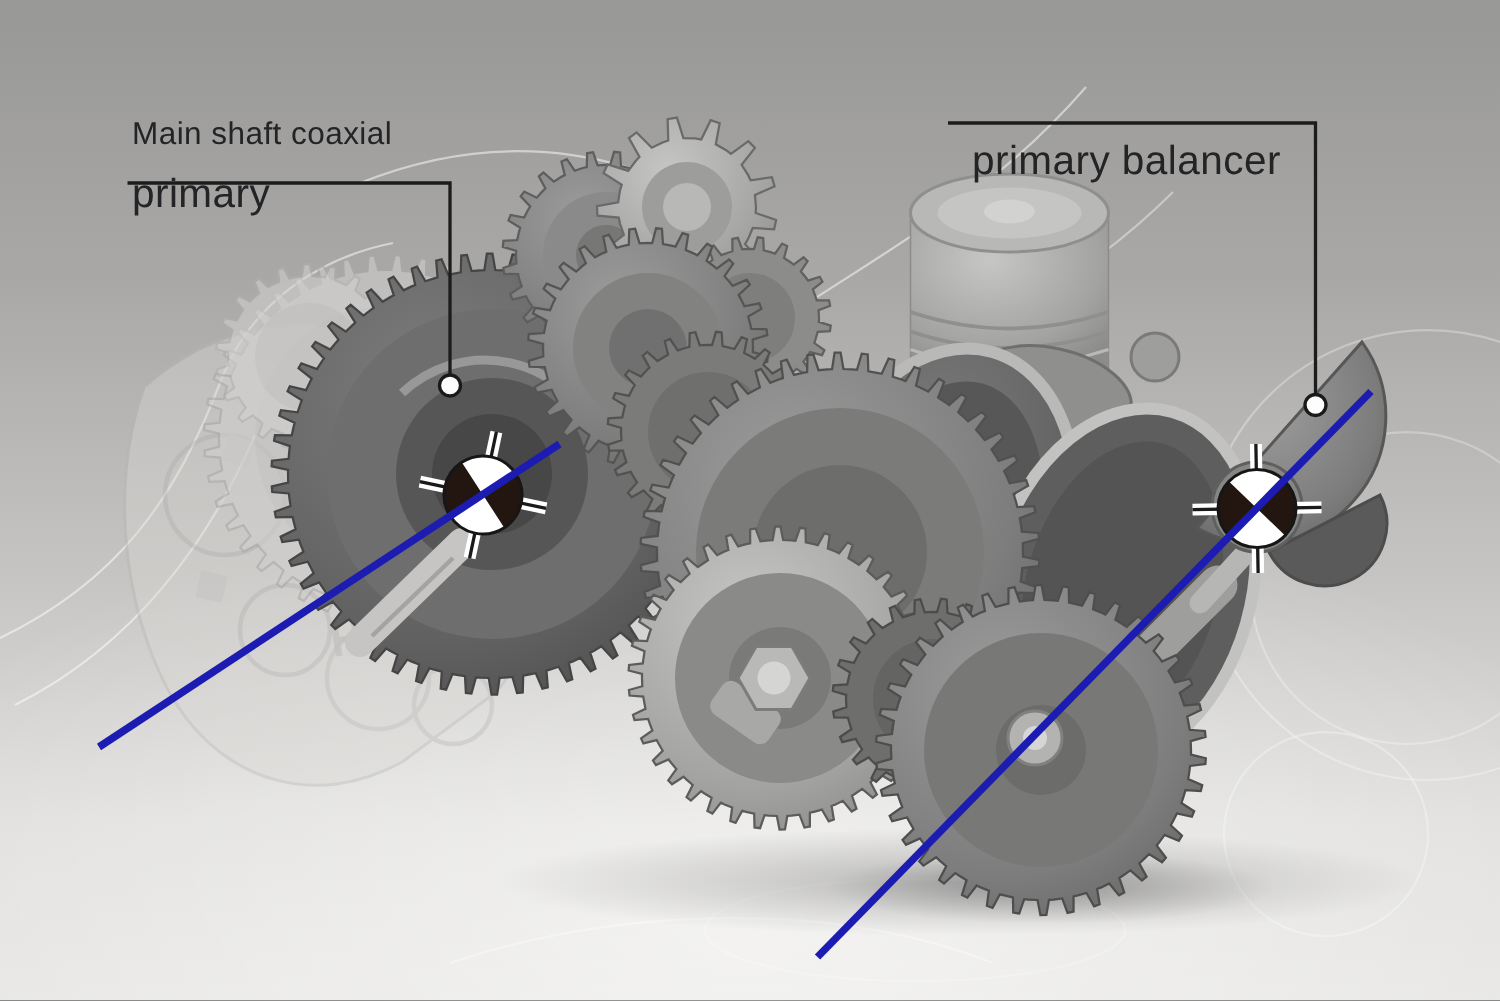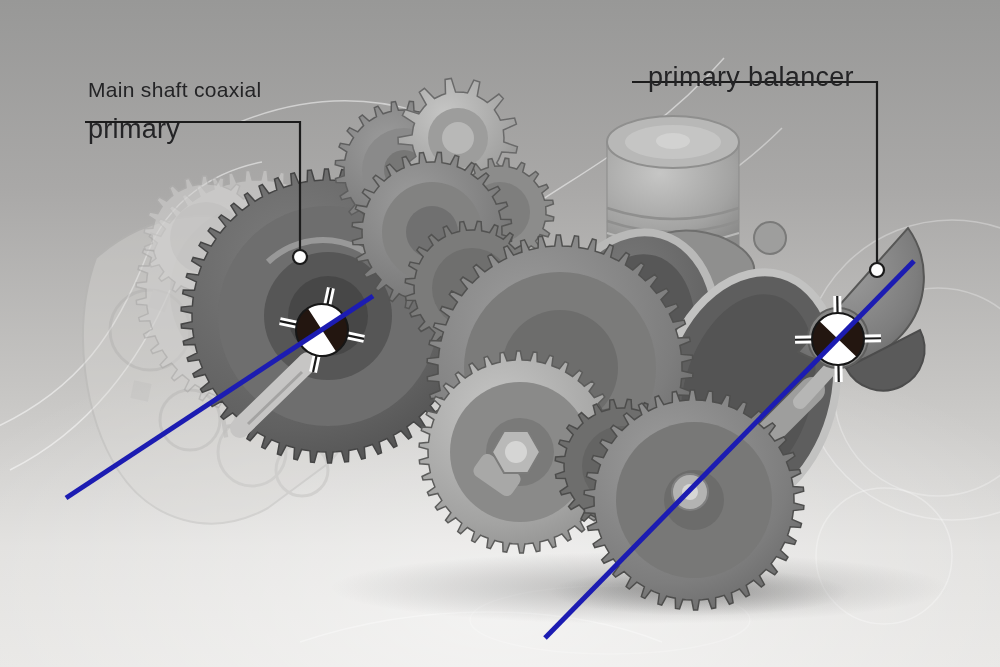--- a/index.html
+++ b/index.html
@@ -228,14 +228,14 @@
     <circle cx="300" cy="257" r="7" fill="#fdfdfd" stroke="#1a1a1a" stroke-width="2.2"></circle>
   </g>
   <g>
     <polyline points="632,82 877,82 877,263" fill="none" stroke-width="2.2" stroke="#1c1c1c"></polyline>
     <circle cx="877" cy="270" r="7" fill="#fdfdfd" stroke="#1a1a1a" stroke-width="2.2"></circle>
   </g>
 </svg>
 
 <div class="lbl lbl-small" style="left:88px;top:40px;">Main shaft coaxial</div>
 <div class="lbl lbl-big" style="left:88px;top:76px;">primary</div>
-<div class="lbl lbl-big" style="left:648px;top:24px;text-align:center;">primary balancer</div>
+<div class="lbl lbl-big" style="left:648px;top:54px;text-align:center;">primary balancer</div>
 </div>
 
 </body></html>

